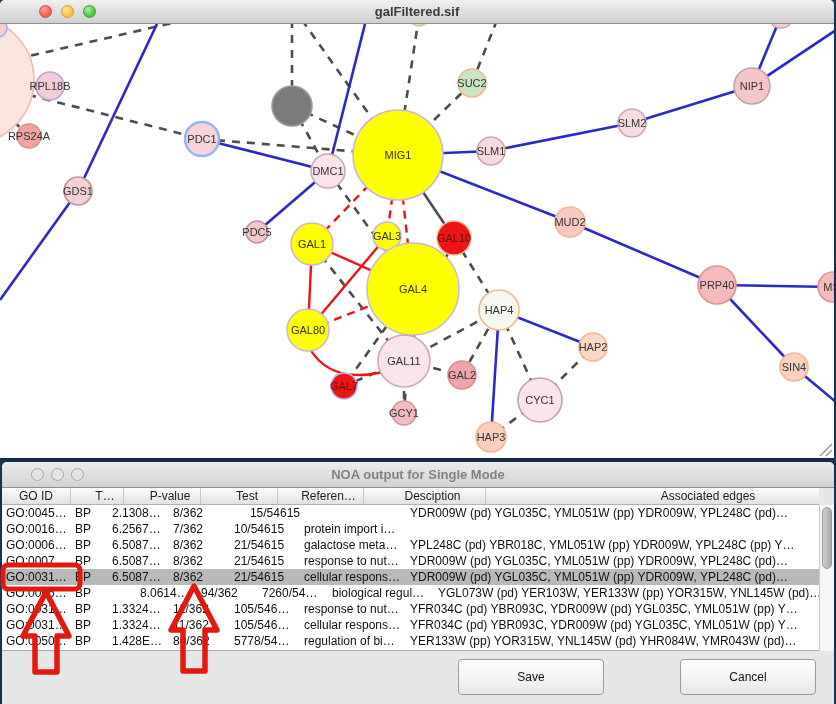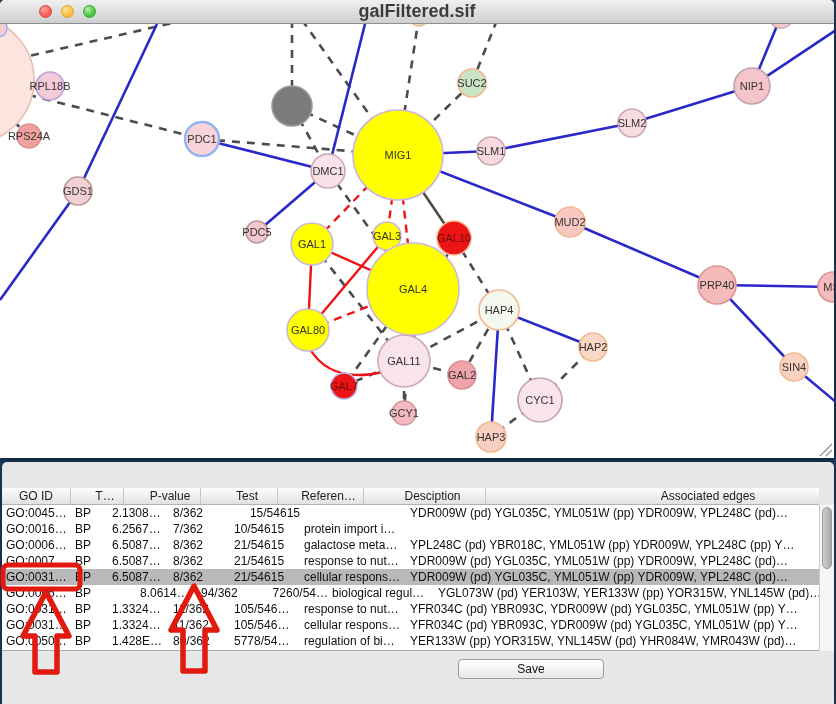--- a/index.html
+++ b/index.html
@@ -4,21 +4,21 @@
 <style>
   html,body{margin:0;padding:0;}
   body{width:836px;height:704px;background:#1d3c60;position:relative;overflow:hidden;
        font-family:"Liberation Sans",sans-serif;}
   .window{position:absolute;border-radius:5px 5px 0 0;box-shadow:0 1px 5px rgba(0,0,0,.55);}
   .graph-window{left:0;top:0;width:834px;height:458px;background:#ffffff;}
   .output-window{left:2px;top:462px;width:832px;height:242px;background:#e7e7e7;}
   .titlebar{position:relative;height:23px;border-bottom:1px solid #8f8f8f;border-radius:5px 5px 0 0;
             background:linear-gradient(#f0f0f0,#cfcfcf);}
   .output-window .titlebar{height:25px;background:linear-gradient(#ededed,#d2d2d2);}
-  .titlebar .title{position:absolute;left:0;top:0;width:100%;text-align:center;font-size:18px;
+  .titlebar .title{position:absolute;left:0;top:0;width:100%;text-align:center;font-size:13px;
                    font-weight:bold;color:#3c3c3c;line-height:23px;white-space:nowrap;}
   .output-window .title{color:#828282;line-height:25px;}
   .lights{position:absolute;top:5px;display:flex;}
   .graph-window .lights{left:39px;gap:9px;}
   .output-window .lights{left:29px;gap:7px;top:6px;}
   .light{width:13px;height:13px;border-radius:50%;box-sizing:border-box;}
   .light.red{background:radial-gradient(circle at 35% 30%,#ffa39b,#f75b51 65%);border:1px solid #d4493f;}
   .light.yellow{background:radial-gradient(circle at 35% 30%,#ffe2a0,#fbbe3c 65%);border:1px solid #d9a02a;}
   .light.green{background:radial-gradient(circle at 35% 30%,#b4eda9,#44c43d 65%);border:1px solid #2fa42b;}
   .light.inactive{background:#e4e4e4;border:1px solid #a8a8a8;}
@@ -30,21 +30,21 @@
   .tbody{position:absolute;left:0;top:43px;width:817px;height:146px;background:#ffffff;
          border-bottom:1px solid #ababab;box-sizing:border-box;}
   .tr{display:flex;height:16px;background:#ffffff;}
   .tr.selected{background:#b9b9b9;}
   .td{font-size:12px;line-height:16px;color:#101010;padding-left:4px;box-sizing:border-box;
       white-space:nowrap;overflow:hidden;flex:0 0 auto;}
   .scrollbar{position:absolute;left:817px;top:43px;width:15px;height:146px;background:#f6f6f6;
              border-left:1px solid #c9c9c9;box-sizing:border-box;}
   .scroll-thumb{position:absolute;left:2px;top:2px;width:10px;height:62px;border-radius:6px;
                 background:linear-gradient(90deg,#cfcfcf,#a9a9a9);border:1px solid #9a9a9a;box-sizing:border-box;}
-  .footer-btn{position:absolute;height:20px;border-radius:4px;border:1px solid #9c9c9c;
+  .footer-btn{position:absolute;height:36px;border-radius:4px;border:1px solid #9c9c9c;
               background:linear-gradient(#ffffff,#e8e8e8);font-size:12px;color:#101010;
               font-family:"Liberation Sans",sans-serif;box-shadow:inset 0 1px 0 rgba(255,255,255,.7);}
   #save-btn{left:456px;top:197px;width:146px;}
   #cancel-btn{left:678px;top:197px;width:136px;}
   #annot-svg{position:absolute;left:0;top:0;z-index:50;pointer-events:none;}
   .node-label{font-family:"Liberation Sans",sans-serif;font-size:11px;}
 </style>
 </head>
 <body>
 
@@ -176,20 +176,28 @@
         <circle cx="781" cy="16" r="12" fill="#f7c9ce" stroke="#cbaab2" stroke-width="1.6"></circle>
       </g>
     <g stroke="#9a9a9a" stroke-width="1.5">
       <line x1="820" y1="456" x2="832" y2="444"></line>
       <line x1="826" y1="456" x2="832" y2="450"></line>
     </g>
   </svg>
 </div>
 
 <div class="window output-window">
+  <div class="titlebar">
+    <div class="lights">
+      <span class="light inactive"></span>
+      <span class="light inactive"></span>
+      <span class="light inactive"></span>
+    </div>
+    <span class="title">NOA output for Single Mode</span>
+  </div>
   <div class="thead" id="thead">
       <div class="th" style="width: 69px;">GO ID</div>
       <div class="th" style="width: 37px;">T…</div>
       <div class="th" style="width: 61px;">P-value</div>
       <div class="th" style="width: 61px;">Test</div>
       <div class="th" style="width: 70px;">Referen…</div>
       <div class="th" style="width: 106px;">Desciption</div>
       <div class="th" style="width: 413px;">Associated edges</div>
     </div>
   <div class="tbody" id="tbody">
@@ -235,21 +243,21 @@
         <div class="td" style="width: 61px; background: transparent;">8/362</div>
         <div class="td" style="width: 70px; background: transparent;">21/54615</div>
         <div class="td" style="width: 106px; background: transparent;">cellular respons…</div>
         <div class="td" style="width: 413px; background: transparent;">YDR009W (pd) YGL035C, YML051W (pp) YDR009W, YPL248C (pd)…</div>
       </div>
       <div class="tr">
         <div class="td" style="width: 69px;">GO:0065…</div>
         <div class="td" style="width: 37px;">BP</div>
         <div class="td" style="width: 61px; margin-left: 28px;">8.0614…</div>
         <div class="td" style="width: 61px;">94/362</div>
-        <div class="td" style="width: 70px; text-align: right;">7260/54…</div>
+        <div class="td" style="width: 70px;">7260/54…</div>
         <div class="td" style="width: 106px;">biological regul…</div>
         <div class="td" style="width: 413px;">YGL073W (pd) YER103W, YER133W (pp) YOR315W, YNL145W (pd)…</div>
       </div>
       <div class="tr">
         <div class="td" style="width: 69px;">GO:0031…</div>
         <div class="td" style="width: 37px;">BP</div>
         <div class="td" style="width: 61px;">1.3324…</div>
         <div class="td" style="width: 61px;">11/362</div>
         <div class="td" style="width: 70px;">105/546…</div>
         <div class="td" style="width: 106px;">response to nut…</div>
@@ -271,20 +279,21 @@
         <div class="td" style="width: 61px;">80/362</div>
         <div class="td" style="width: 70px;">5778/54…</div>
         <div class="td" style="width: 106px;">regulation of bi…</div>
         <div class="td" style="width: 413px;">YER133W (pp) YOR315W, YNL145W (pd) YHR084W, YMR043W (pd)…</div>
       </div>
     </div>
   <div class="scrollbar">
     <div class="scroll-thumb"></div>
   </div>
   <button class="footer-btn" id="save-btn">Save</button>
+  <button class="footer-btn" id="cancel-btn">Cancel</button>
 </div>
 
 <svg id="annot-svg" width="836" height="704" viewBox="0 0 836 704">
   <g id="annot-layer">
       <rect x="3" y="565" width="77" height="24" rx="5" fill="none" stroke="#e2190f" stroke-width="5"></rect>
       <polygon points="46,592 69,636 57,636 57,672 35,672 35,636 23,636" fill="none" stroke="#e2190f" stroke-width="5.5" stroke-linejoin="round"></polygon>
       <polygon points="194,586 217,630 205,630 205,671 183,671 183,630 171,630" fill="none" stroke="#e2190f" stroke-width="5.5" stroke-linejoin="round"></polygon>
     </g>
 </svg>
 

